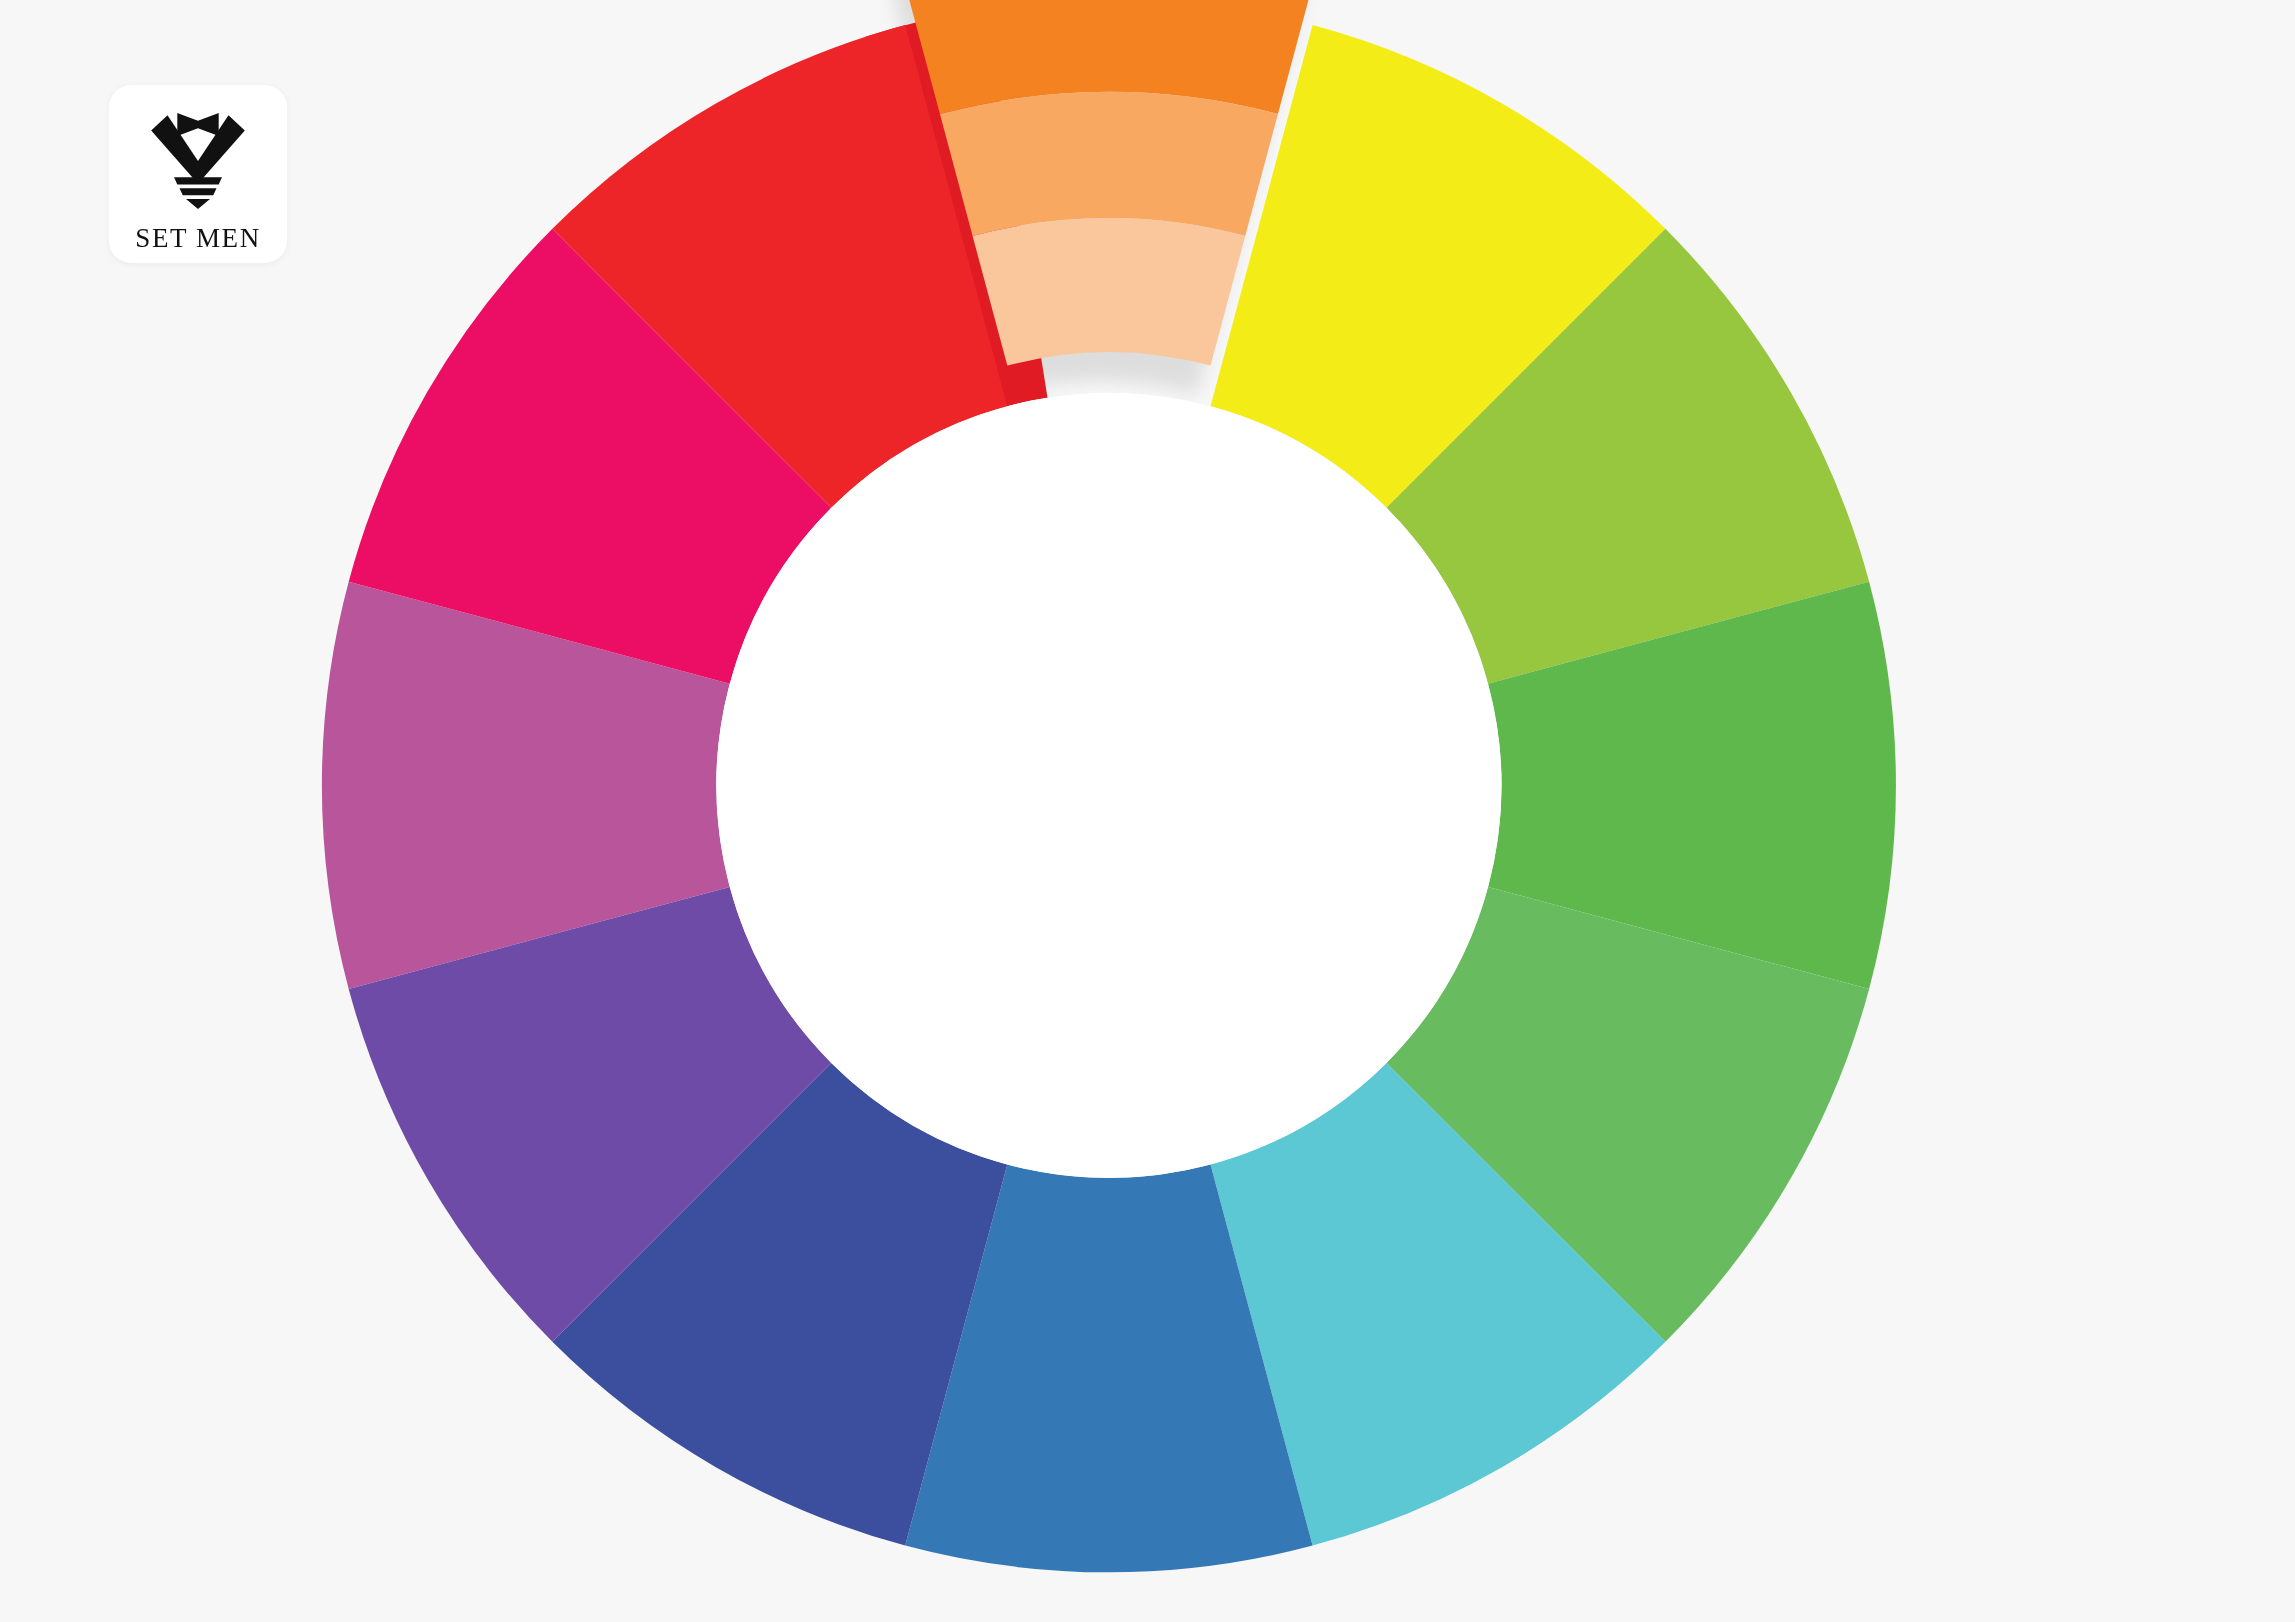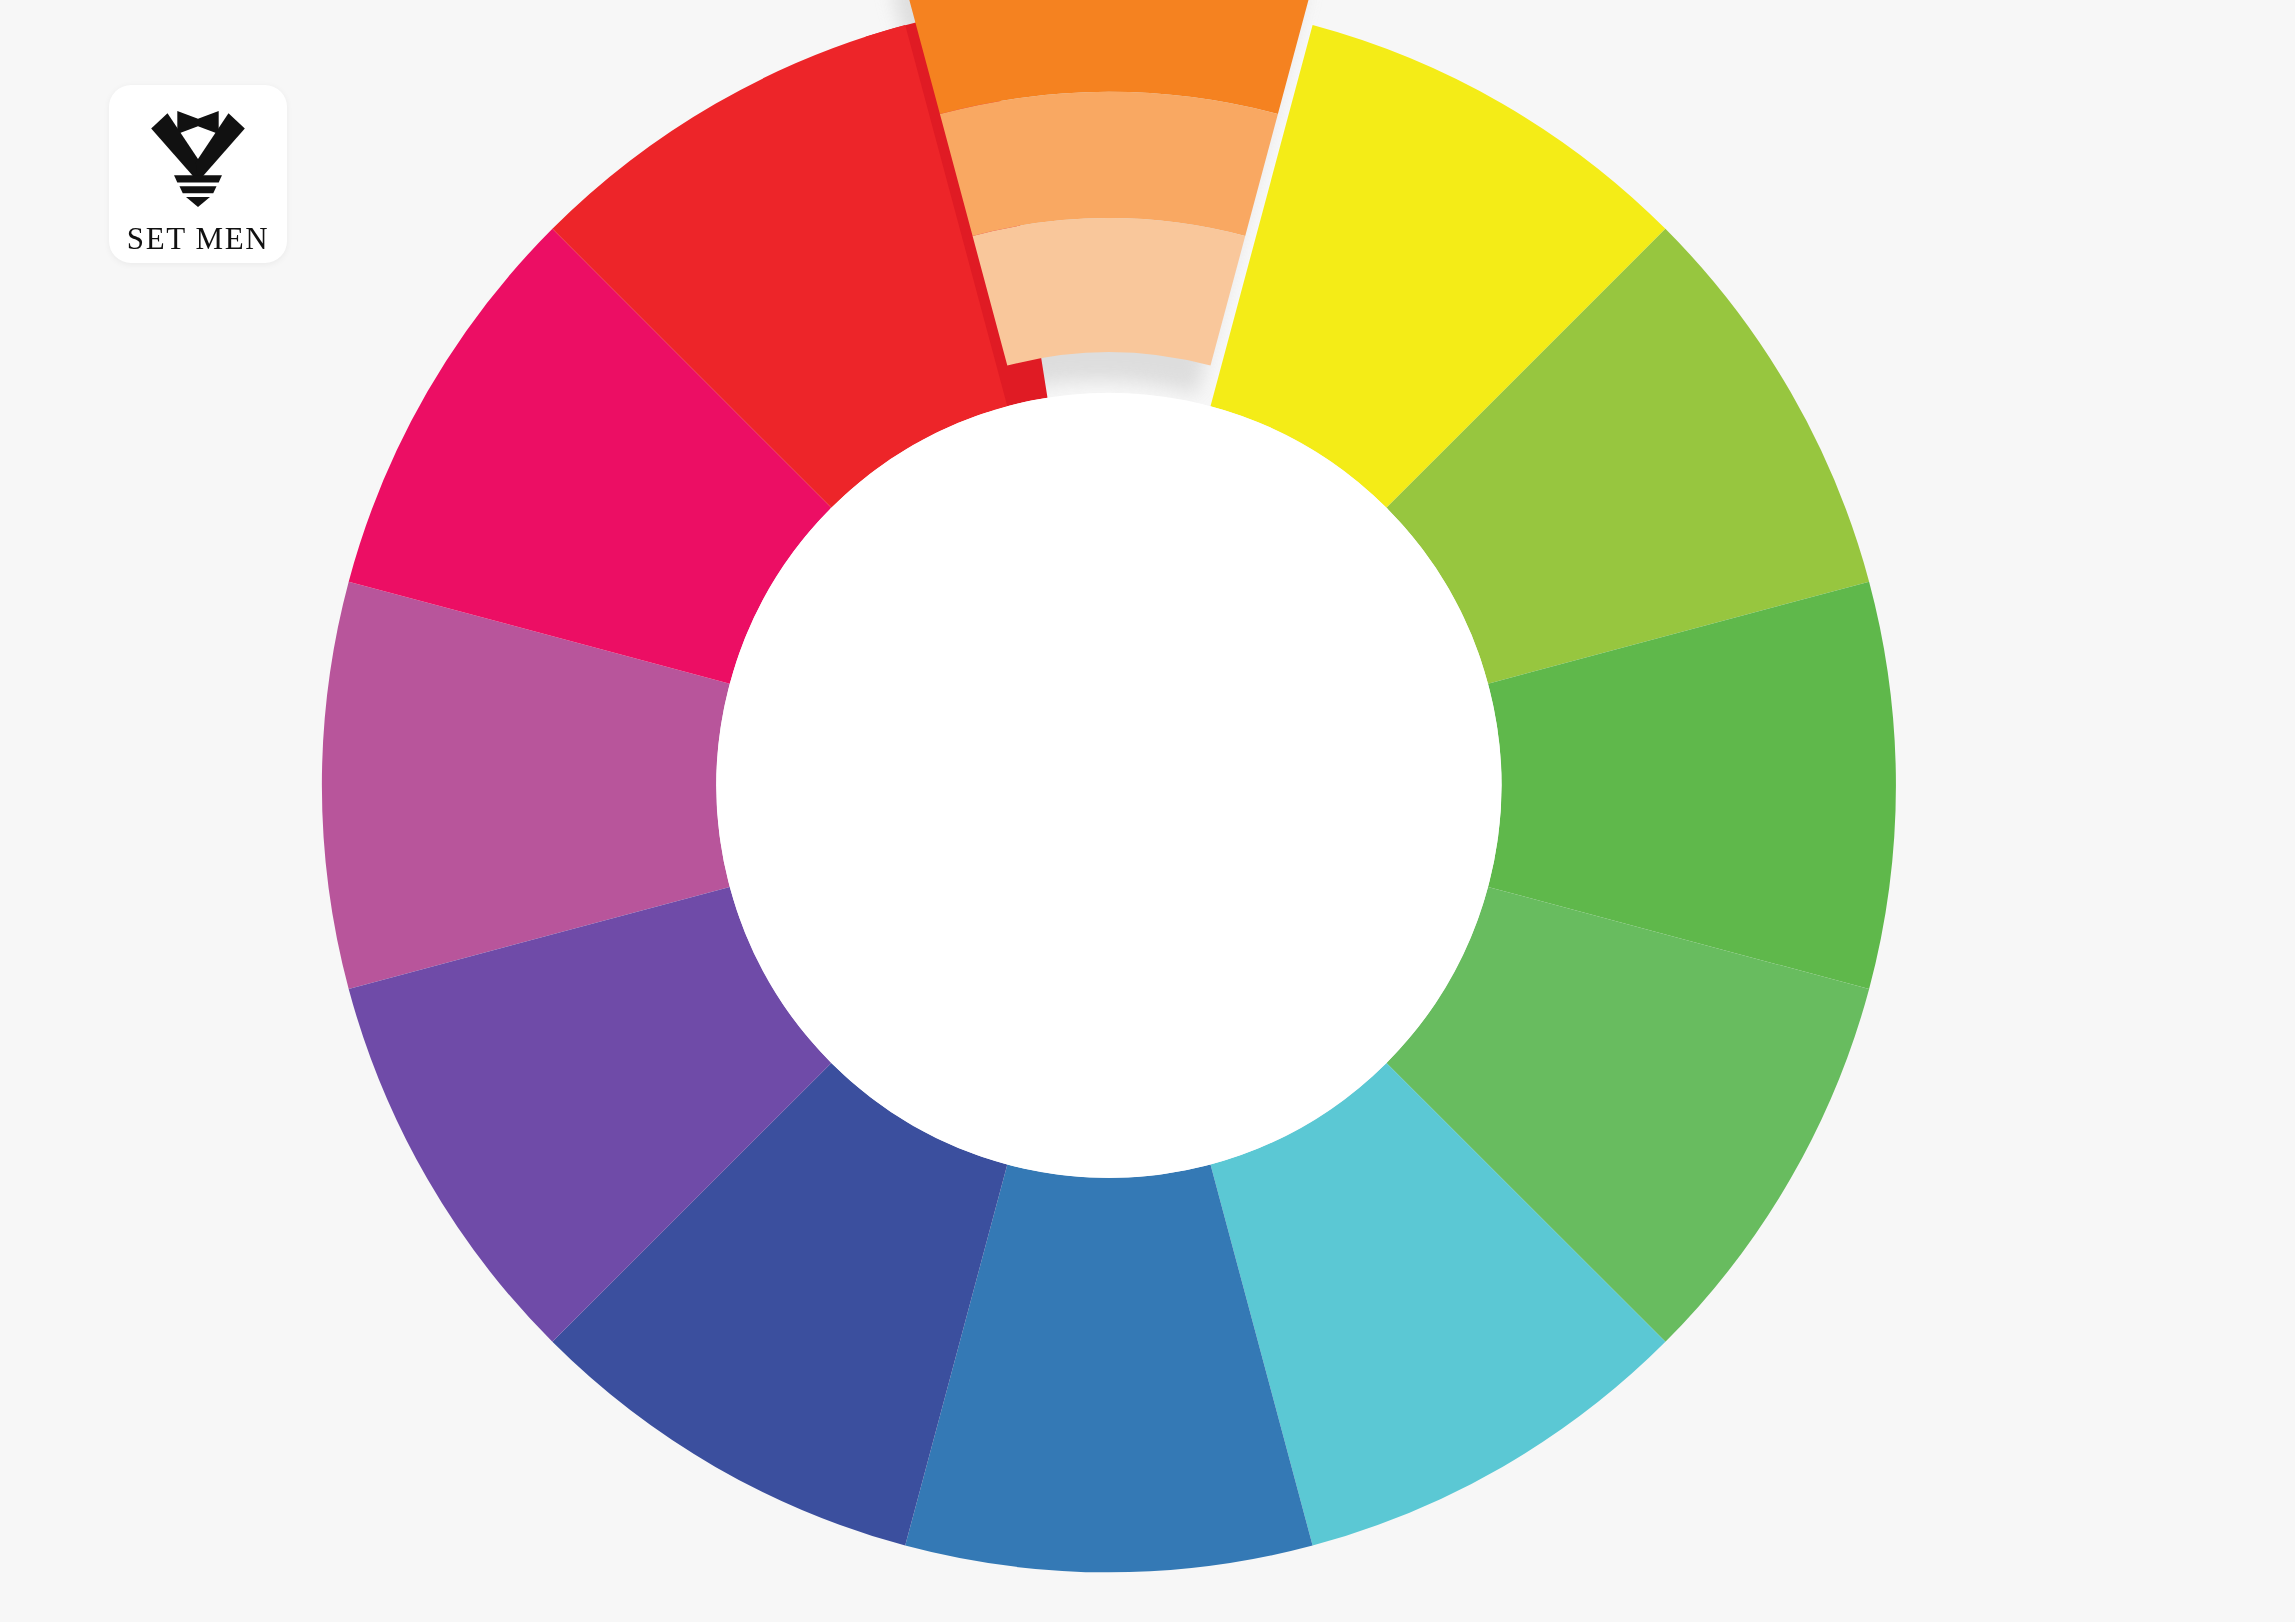--- a/index.html
+++ b/index.html
@@ -48,21 +48,21 @@
     padding-top: 15.7px;
   }
   #logo-mark {
     width: 110px;
     height: 98px;
     display: block;
   }
   #logo-wordmark {
     margin-top: 15px;
     font-family: "Liberation Serif", serif;
-    font-size: 31px;
+    font-size: 27px;
     letter-spacing: 1.6px;
     font-weight: 400;
     color: #111111;
     line-height: 1;
     white-space: nowrap;
   }
 </style>
 </head>
 <body>
 

